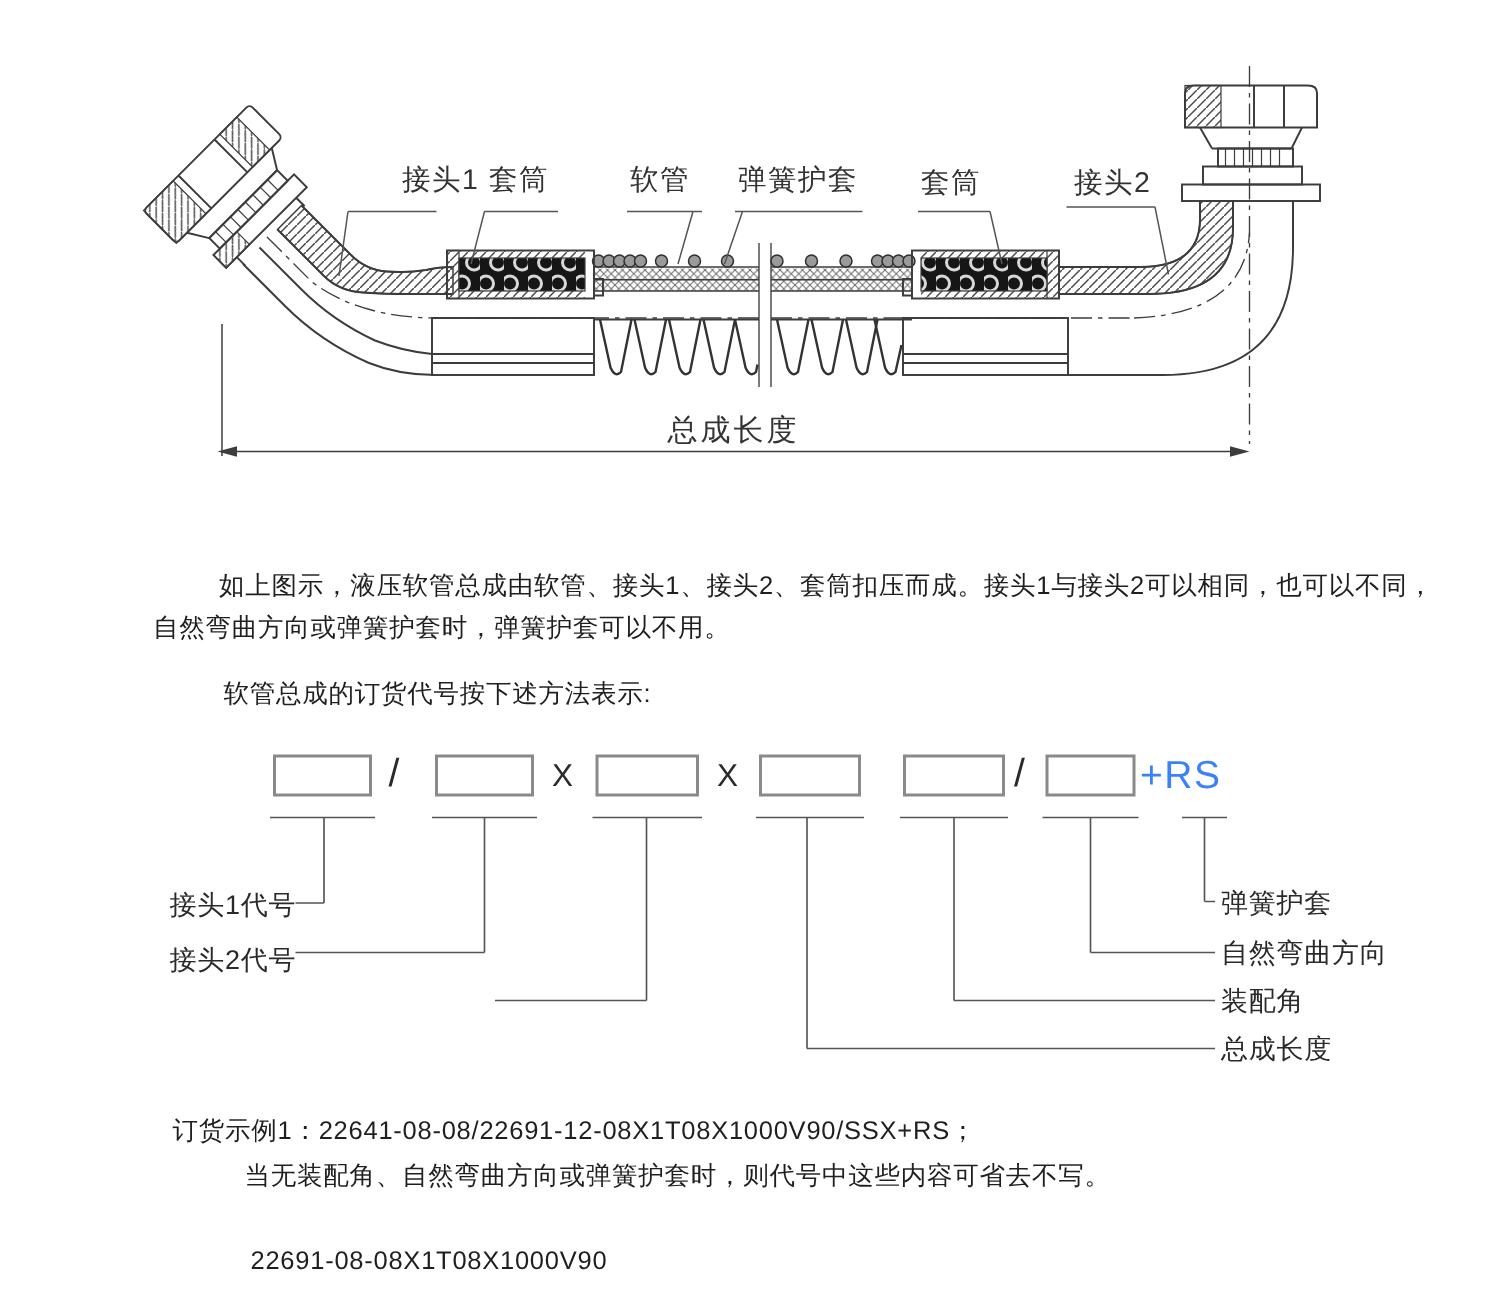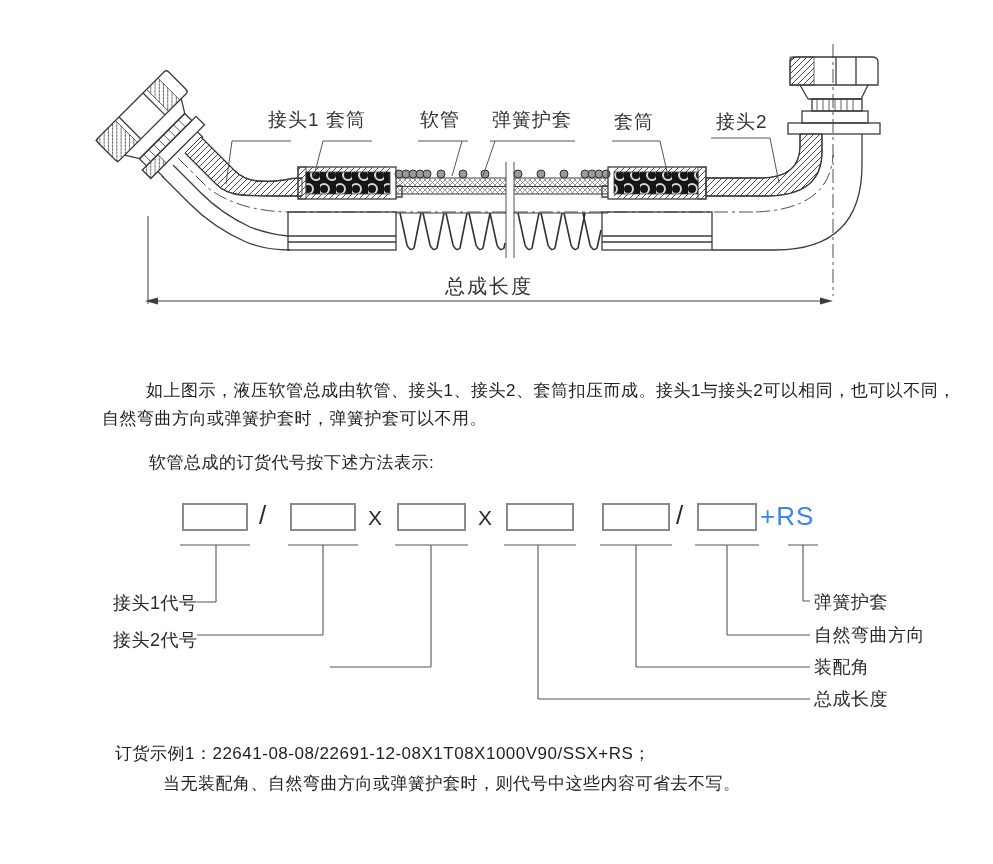--- a/index.html
+++ b/index.html
@@ -198,14 +198,15 @@
 
   <div class="abs code-label" style="left:113px;top:591px;">接头1代号</div>
   <div class="abs code-label" style="left:113px;top:592px;margin-top:36px;">接头2代号</div>
   <div class="abs code-label" style="left:814px;top:590px;">弹簧护套</div>
   <div class="abs code-label" style="left:814px;top:623px;">自然弯曲方向</div>
   <div class="abs code-label" style="left:814px;top:655px;">装配角</div>
   <div class="abs code-label" style="left:814px;top:687px;">总成长度</div>
 
   <div class="abs body-text" style="left:115px;top:742px;">订货示例1：22641-08-08/22691-12-08X1T08X1000V90/SSX+RS；</div>
   <div class="abs body-text" style="left:163px;top:772px;">当无装配角、自然弯曲方向或弹簧护套时，则代号中这些内容可省去不写。</div>
+  <div class="abs body-text" style="left:167px;top:831px;">22691-08-08X1T08X1000V90</div>
 
 </div>
 
 </body></html>

